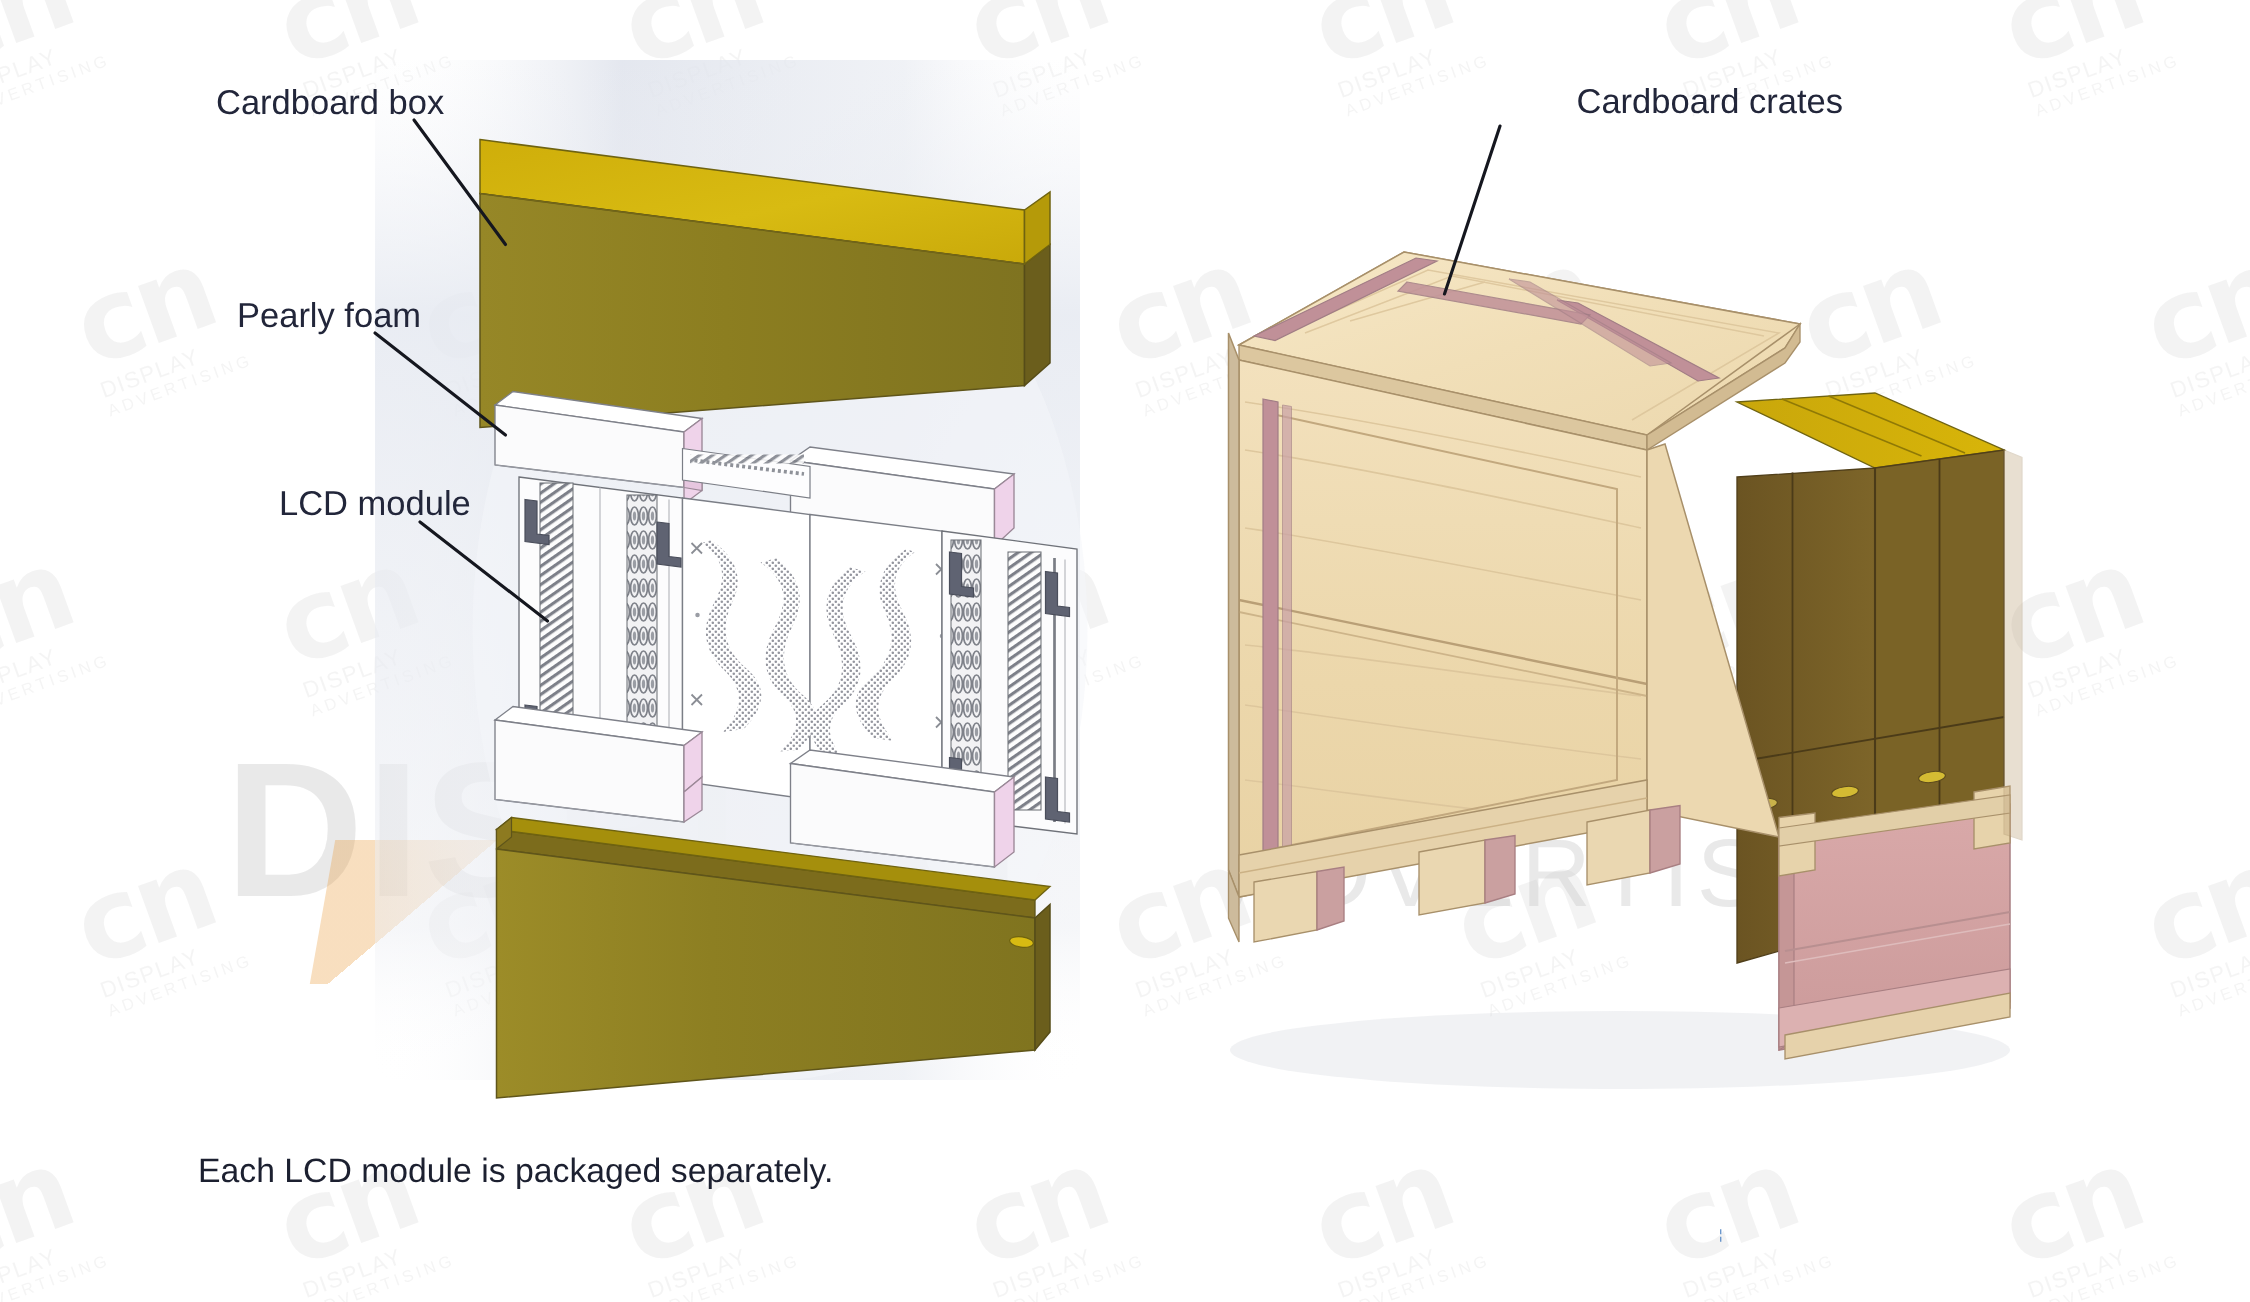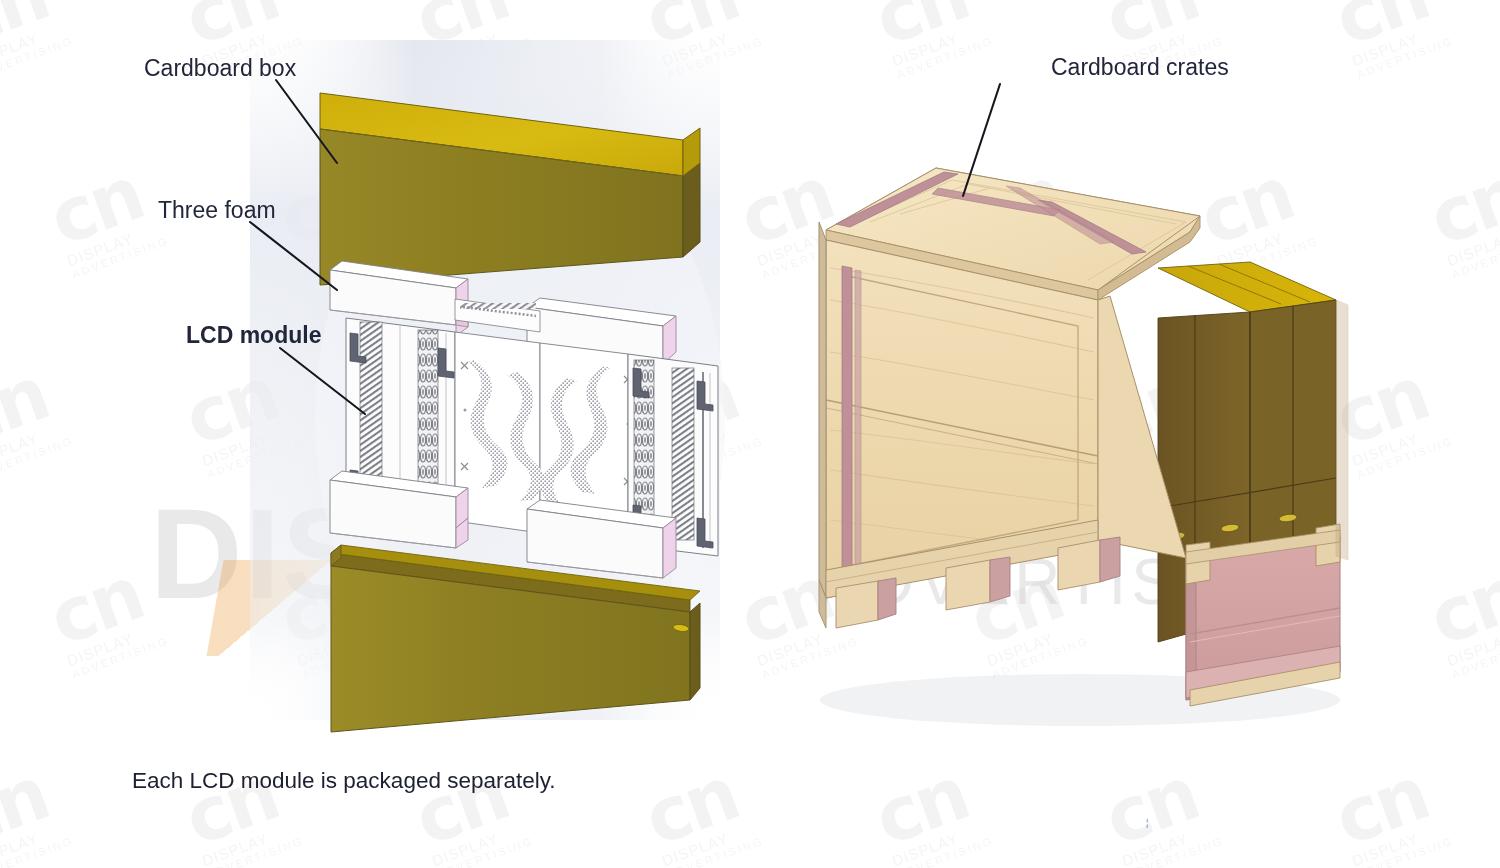--- a/index.html
+++ b/index.html
@@ -637,22 +637,22 @@
 
     <g stroke="#15171f" stroke-width="2.1" fill="none" stroke-linecap="round">
       <line x1="276" y1="80" x2="337" y2="163"></line>
       <line x1="250" y1="222" x2="337" y2="290"></line>
       <line x1="280" y1="348" x2="365" y2="414"></line>
       <line x1="1000" y1="84" x2="963" y2="196"></line>
     </g>
   </svg>
 
   <div class="callout-label" style="left:104px; top:55px;">Cardboard box</div>
-  <div class="callout-label" style="left:118px; top:197px;">Three foam</div>
-  <div class="callout-label" style="left:146px; top:322px;font-weight:bold;">LCD module</div>
+  <div class="callout-label" style="left:118px; top:197px;">Pearly foam</div>
+  <div class="callout-label" style="left:146px; top:322px;">LCD module</div>
   <div class="callout-label" style="left:1011px; top:54px;">Cardboard crates</div>
 
   <div id="caption-block">
     <div>Each LCD module is packaged separately.</div>
   </div>
 
   <div id="tiny-mark">¦</div>
 
 </div>
 

